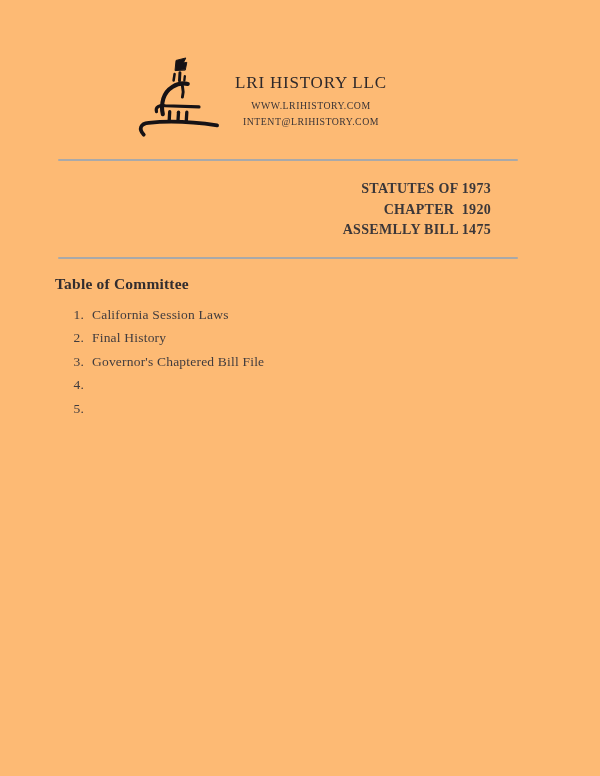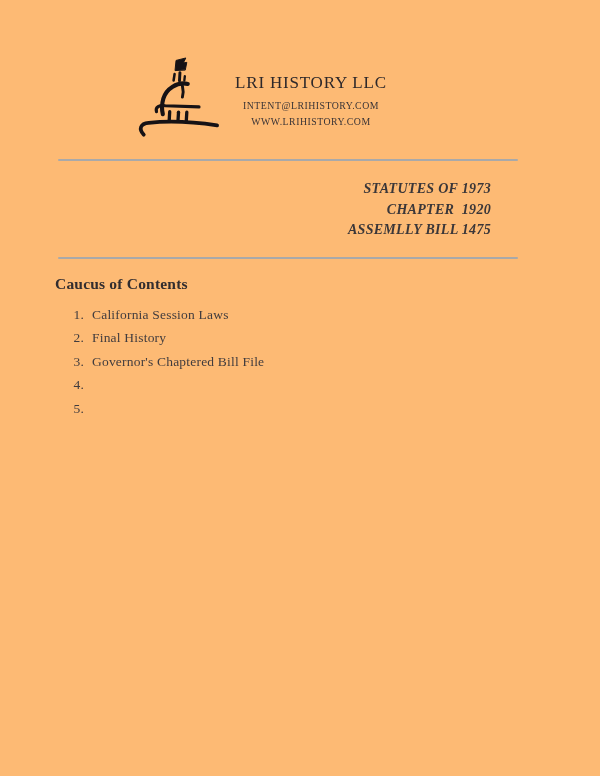--- a/index.html
+++ b/index.html
@@ -57,21 +57,20 @@
   .reference {
     position: absolute;
     left: 58px; top: 179px;
     width: 433px;
     text-align: right;
     font-weight: bold;
     font-size: 14px;
     line-height: 20.5px;
     letter-spacing: 0.3px;
     color: #3b3739;
-    font-style: italic;
   }
   .reference-line { white-space: pre; }
 
   
   .toc-heading {
     position: absolute;
     left: 55px; top: 275px;
     margin: 0;
     font-size: 15.5px;
     font-weight: bold;
@@ -127,35 +126,35 @@
         <path d="M45.5,59 L45,68" stroke-width="3.4"></path>
         <path d="M54,59 L53.5,67.5" stroke-width="3.4"></path>
 
         <path d="M10,82 C4.5,76 6.5,70.5 15,69.8 C38,67.5 62,69 85,72.5" stroke-width="3.8"></path>
       </g>
     </svg>
   </div>
 
   <div class="org">
     <div class="org-name">LRI HISTORY LLC</div>
+    <div class="org-line">WWW.LRIHISTORY.COM</div>
     <div class="org-line">INTENT@LRIHISTORY.COM</div>
-    <div class="org-line">WWW.LRIHISTORY.COM</div>
   </div>
 
   <div class="rule rule-1"></div>
 
   <div class="reference">
     <div class="reference-line">STATUTES OF 1973</div>
     <div class="reference-line">CHAPTER  1920</div>
     <div class="reference-line">ASSEMLLY BILL 1475</div>
   </div>
 
   <div class="rule rule-2"></div>
 
-  <h2 class="toc-heading">Caucus of Contents</h2>
+  <h2 class="toc-heading">Table of Committee</h2>
 
   <div class="toc-list">
     <div class="toc-item">
       <span class="toc-num">1.</span>
       <span class="toc-label">California Session Laws</span>
     </div>
     <div class="toc-item">
       <span class="toc-num">2.</span>
       <span class="toc-label">Final History</span>
     </div>

